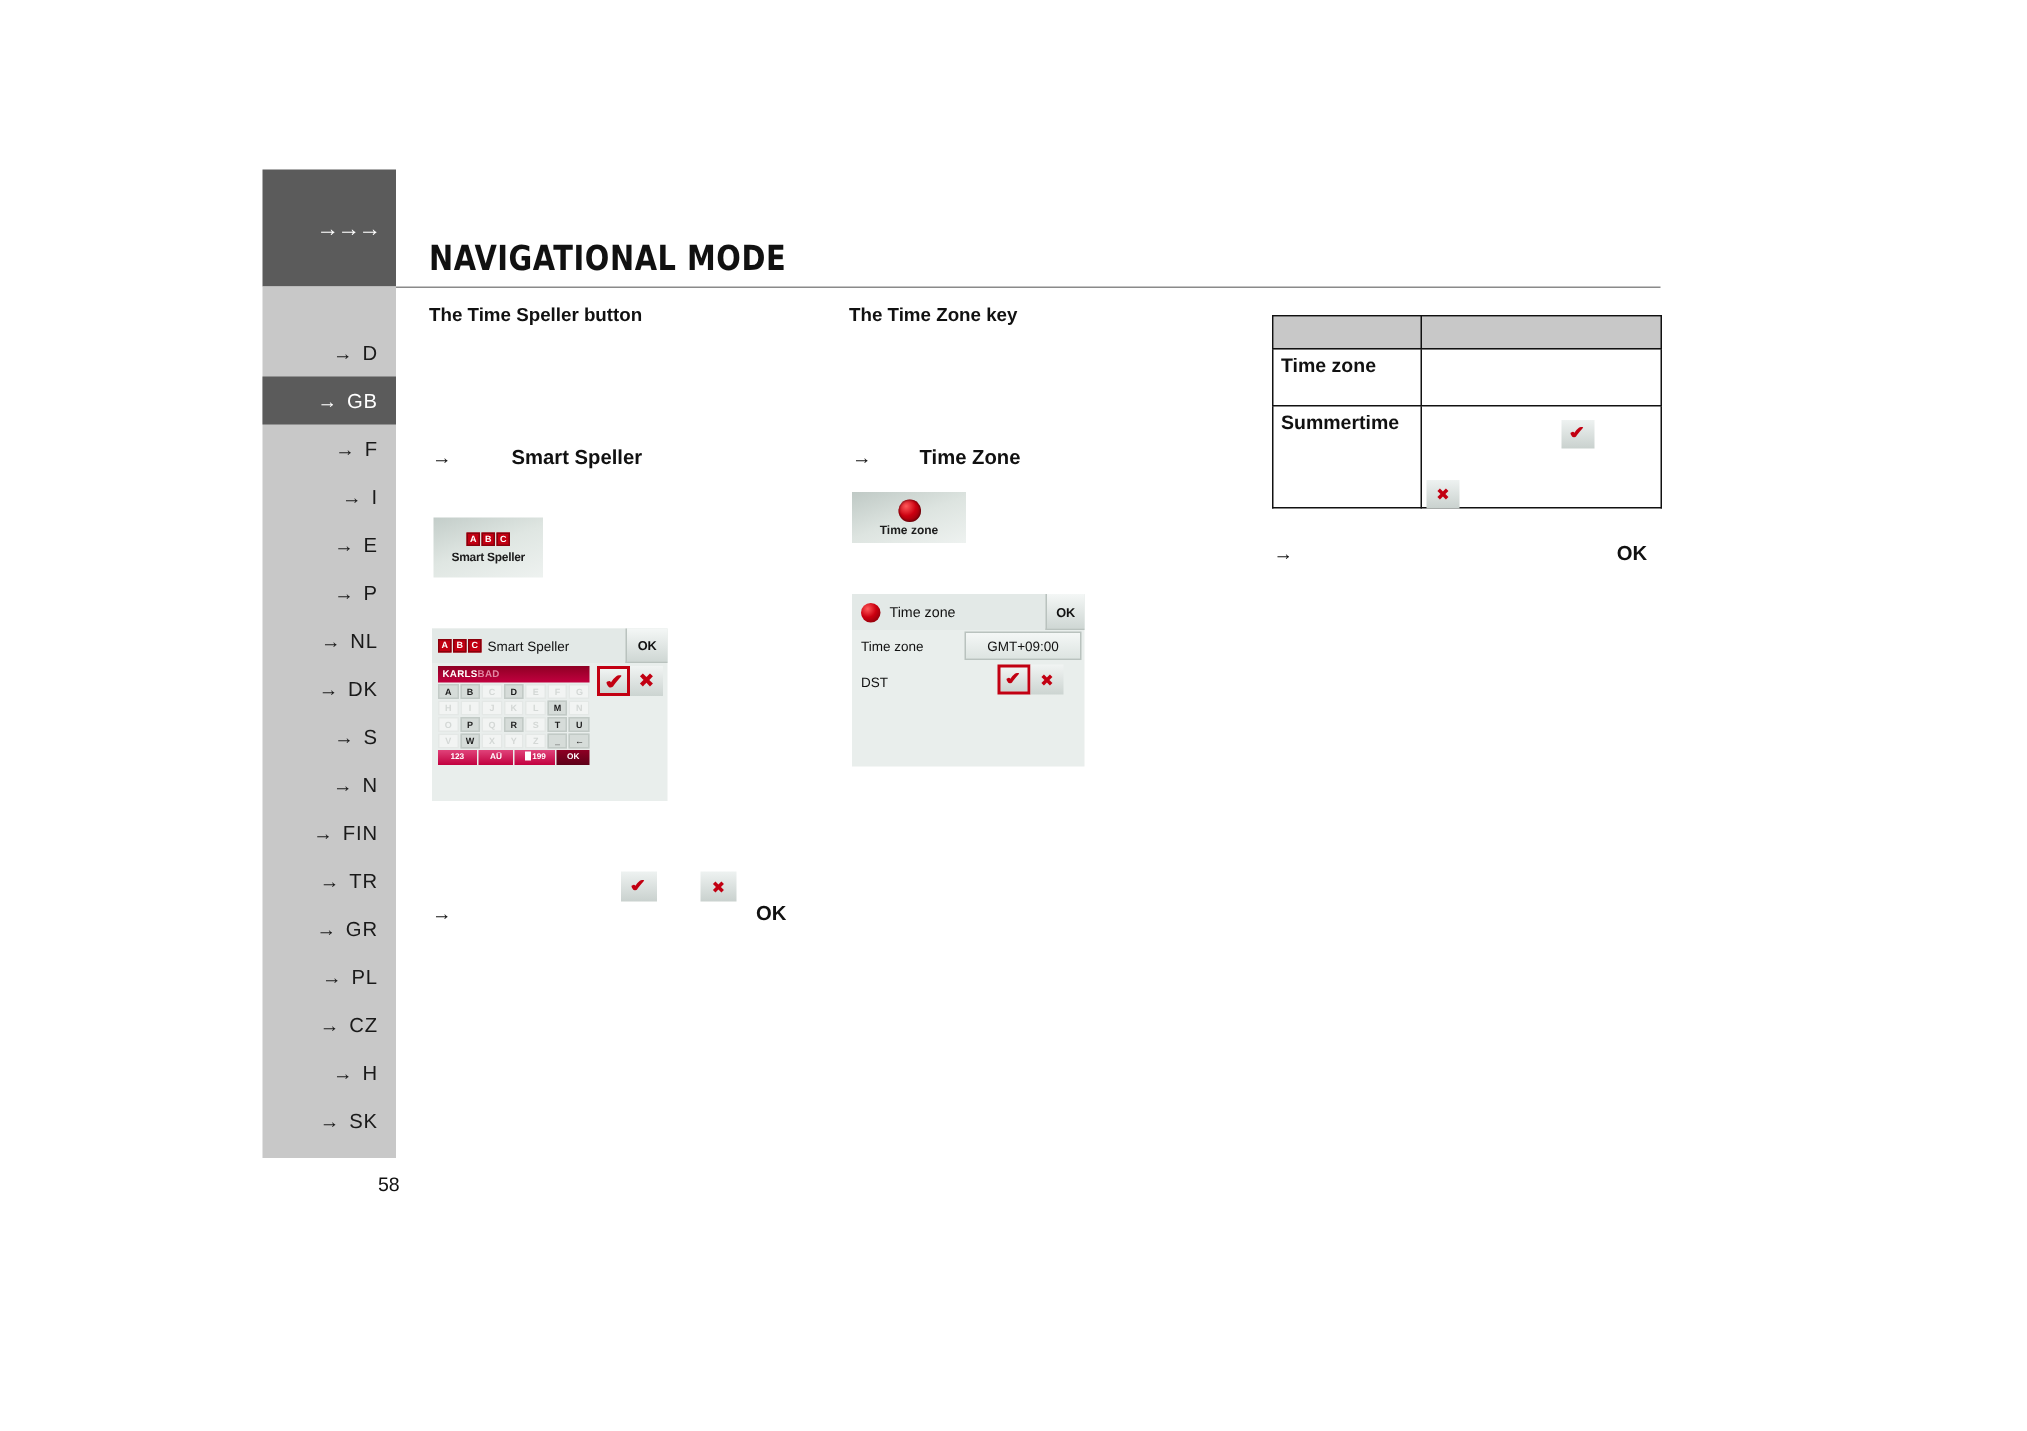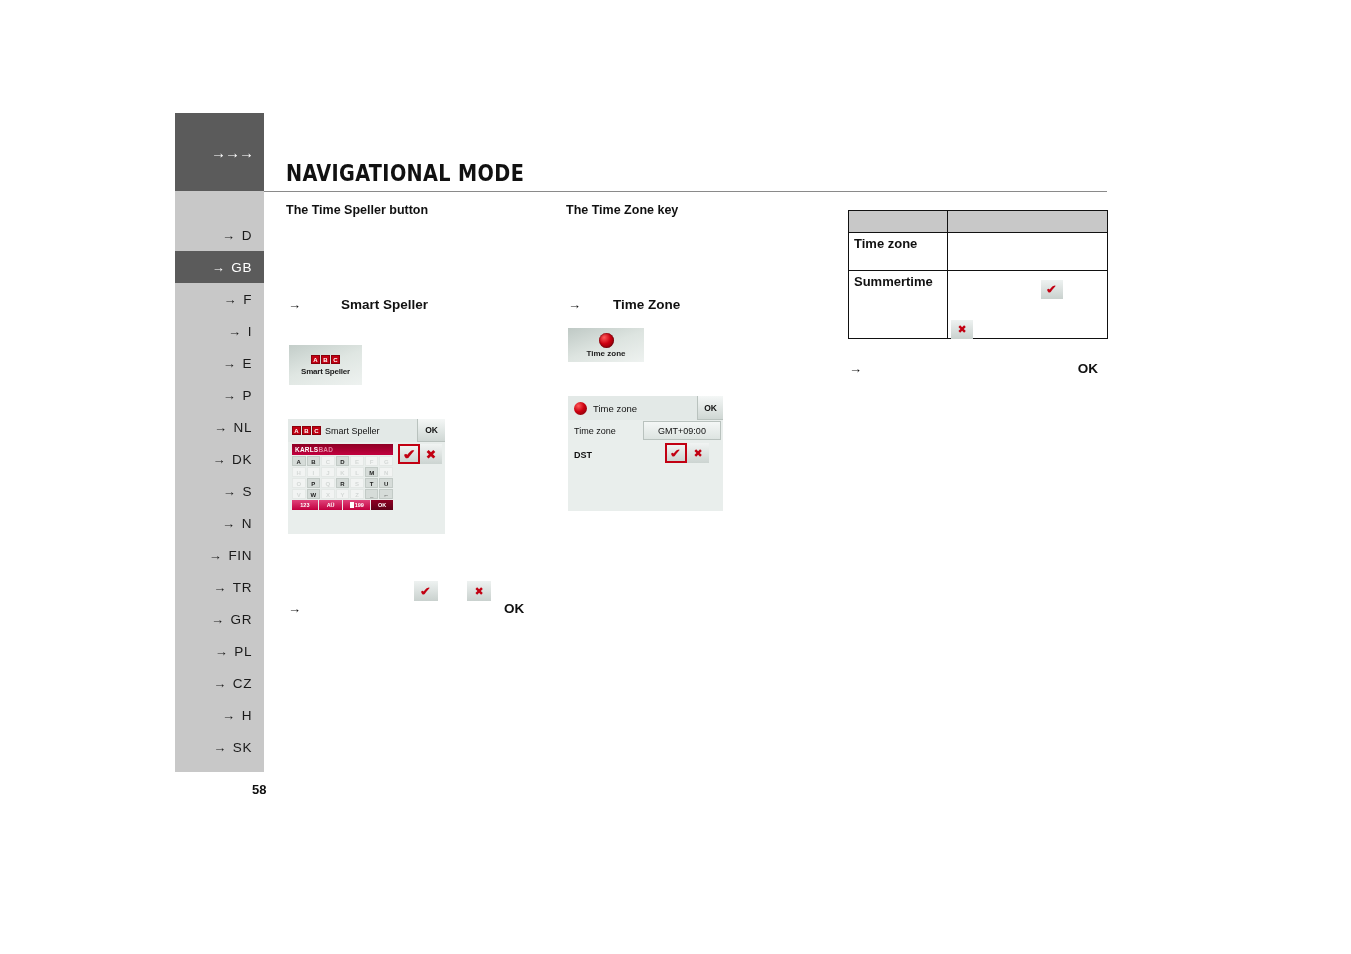--- a/index.html
+++ b/index.html
@@ -29,21 +29,21 @@
     height:32px; display:flex; align-items:center; justify-content:flex-end;
     padding-right:12px; color:#1a1a1a; font-size:13.5px; letter-spacing:0.6px;
   }
   .side-item .ar { margin-right:6px; font-size:13px; }
   .side-item.active { background:#5b5b5b; color:#ffffff; }
   #sidebar-spacer-top { height:28px; }
 
   
   #pagenum {
     position:absolute; left:252px; top:782px;
-    font-size:13px; font-weight:bold; color:#111;
+    font-size:13px; font-weight:normal; color:#111;
   }
 
   
   #page-title {
     position:absolute; left:286px; top:160px;
     font-size:23px; font-weight:bold; color:#111;
     letter-spacing:0.4px;
     font-family:"DejaVu Sans Condensed","Liberation Sans", sans-serif;
     transform:scaleX(0.93); transform-origin:left center;
   }
@@ -164,21 +164,21 @@
   }
   .tz-title-text { font-size:9.5px; color:#111; }
   .tz-ok-key {
     position:absolute; right:0; top:0; width:26px; height:24px;
     background:linear-gradient(180deg,#f4f7f6,#cfd7d4);
     border-left:1px solid #b9c2be; border-bottom:1px solid #b9c2be;
     display:flex; align-items:center; justify-content:center;
     font-size:8.5px; font-weight:bold; color:#111;
   }
   .tz-row { position:absolute; left:6px; font-size:9px; color:#111; }
-  #tz-row1 { top:30px; } #tz-row2 { top:54px;font-weight:bold; }
+  #tz-row1 { top:30px; } #tz-row2 { top:54px; }
   .tz-value {
     position:absolute; left:75px; top:25px; width:78px; height:19px;
     background:linear-gradient(180deg,#f4f7f6,#dde4e1);
     border:1px solid #b9c2be;
     display:flex; align-items:center; justify-content:center;
     font-size:9px; color:#111;
   }
   .tz-pair { position:absolute; left:97px; top:47px; display:flex; }
 
   

